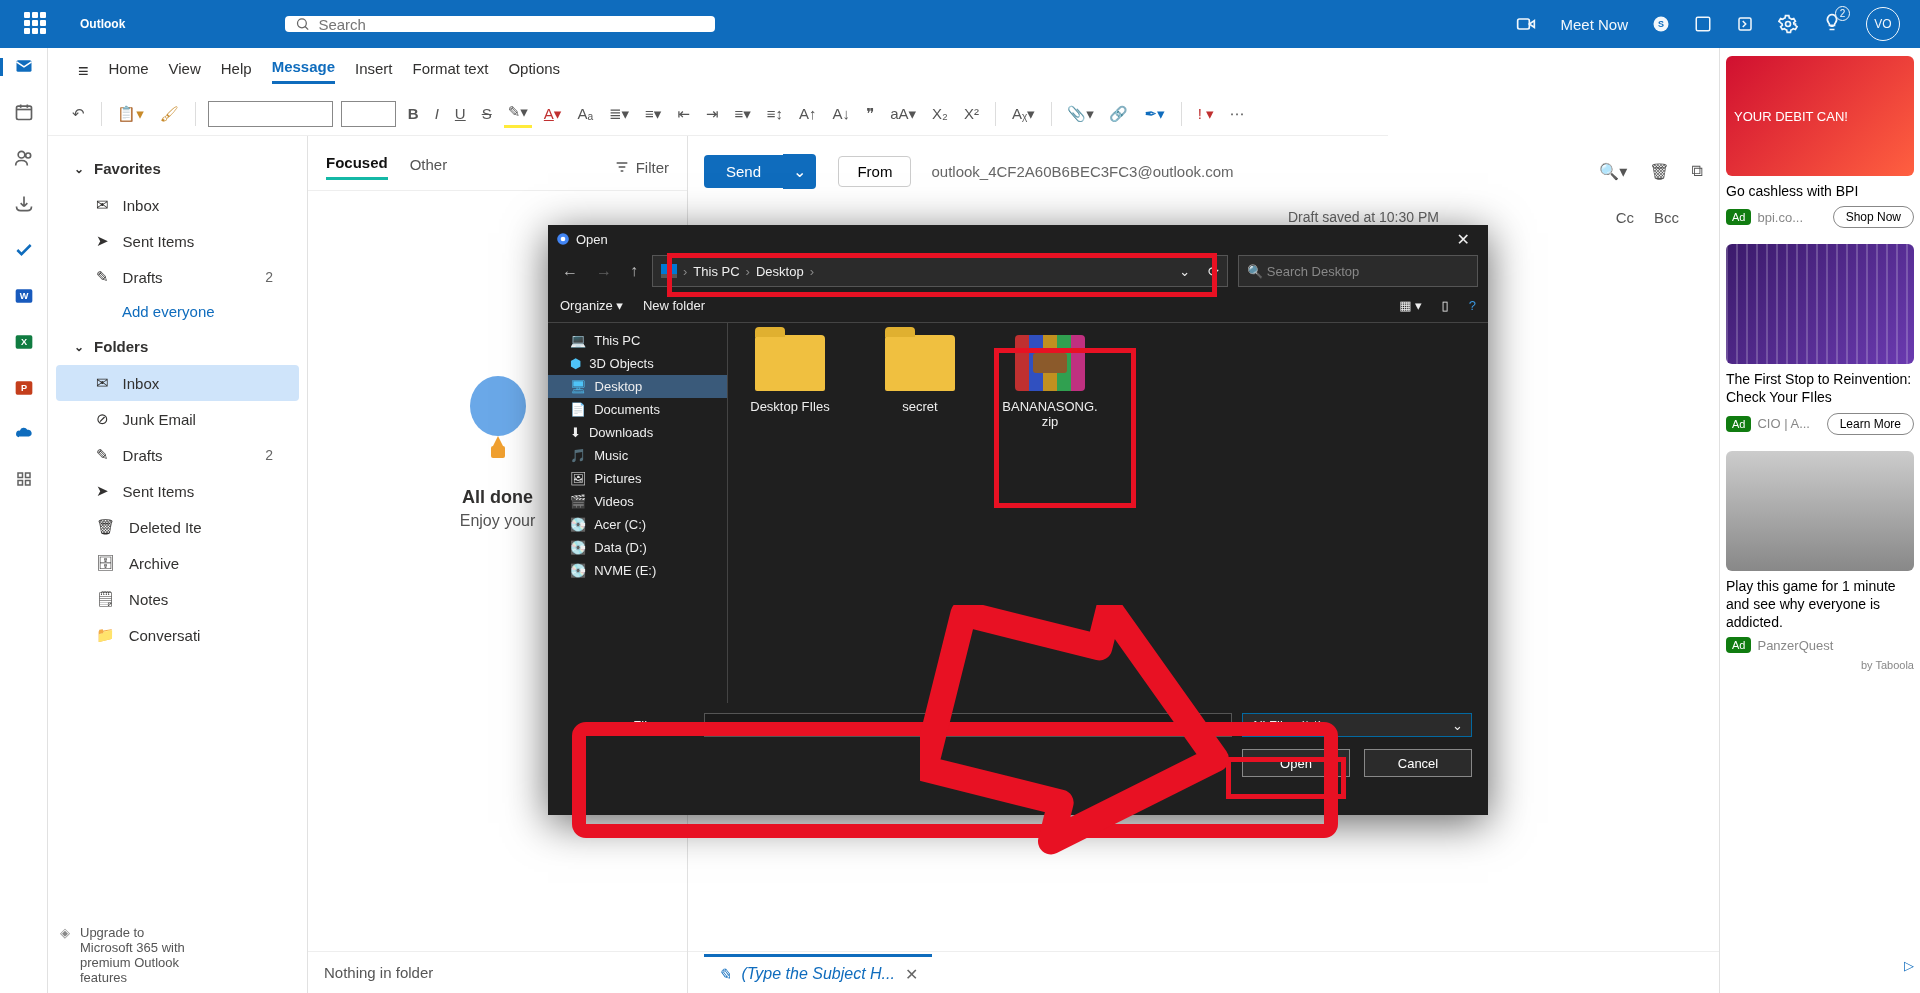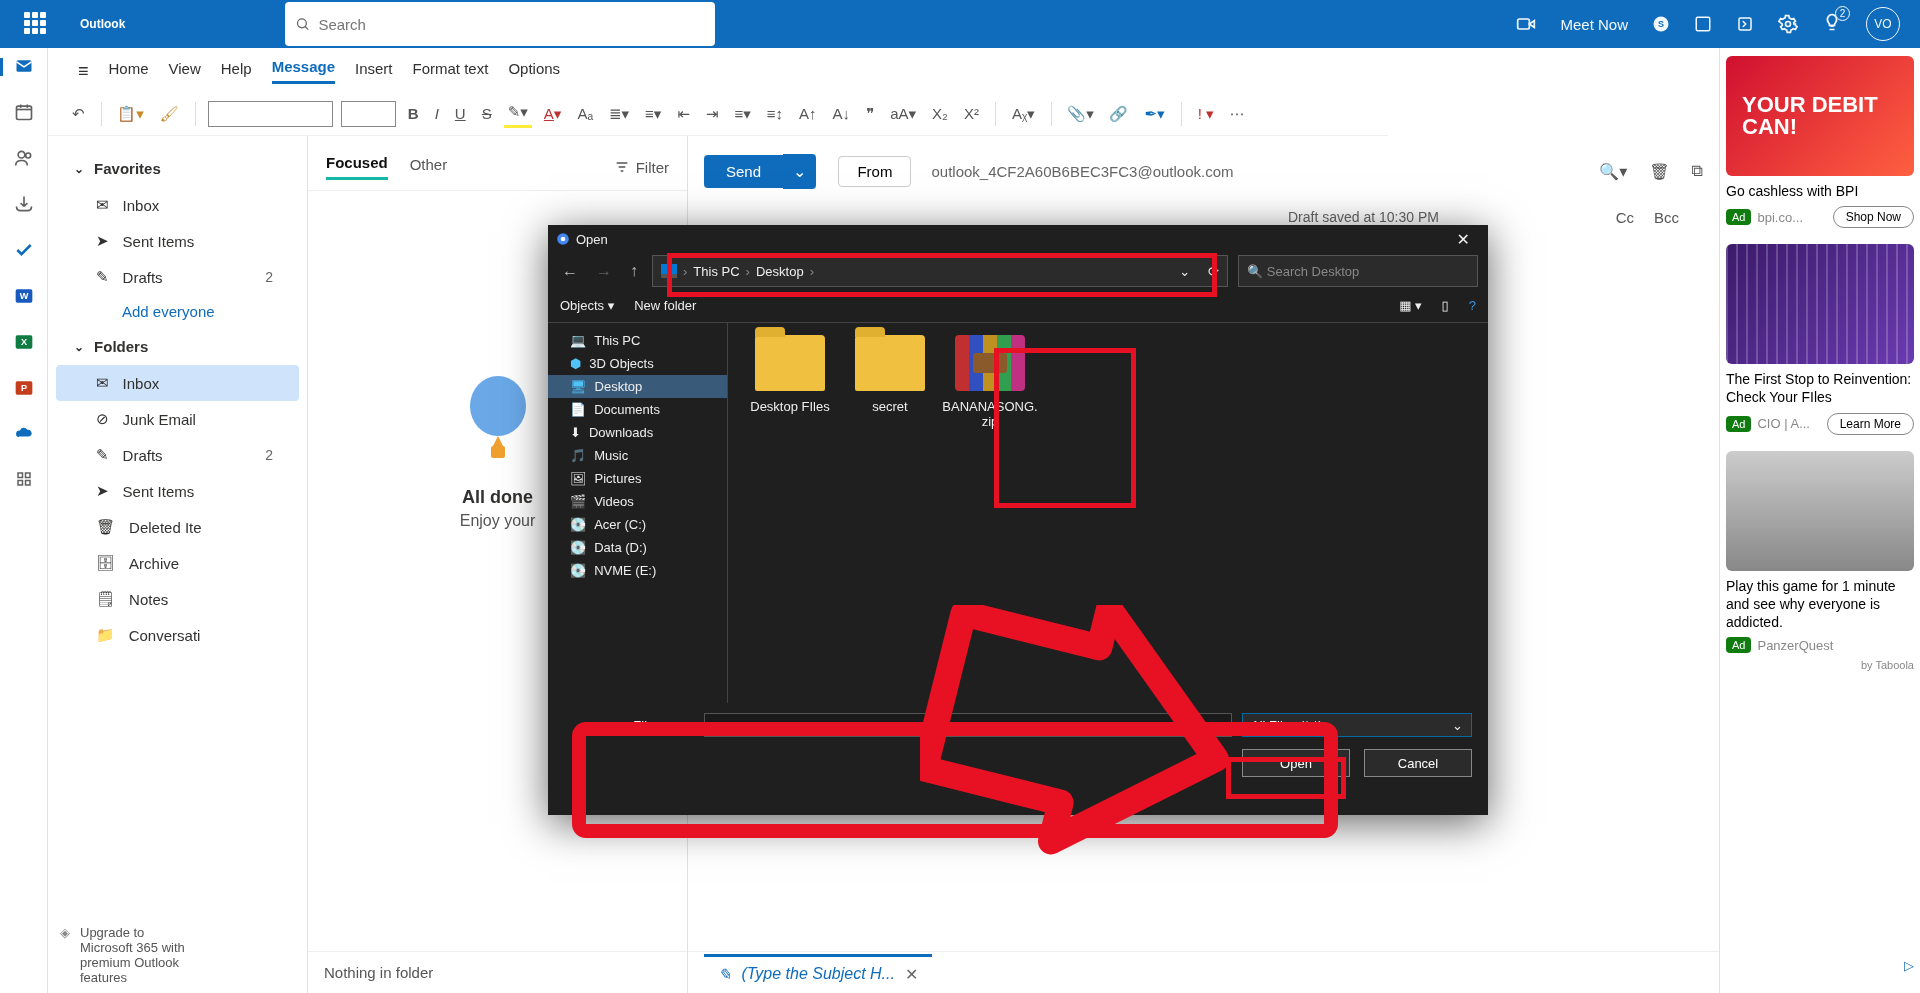--- a/index.html
+++ b/index.html
@@ -3,21 +3,21 @@
 <meta charset="utf-8">
 <style>
 * { margin: 0; padding: 0; box-sizing: border-box; font-family: 'Segoe UI', Arial, sans-serif; }
 body { width: 1920px; height: 993px; overflow: hidden; background: #fff; position: relative; }
 
 
 .header { height: 48px; background: #0F6CBD; display: flex; align-items: center; padding: 0 8px; color: #fff; }
 .waffle { width: 24px; height: 24px; display: grid; grid-template-columns: repeat(3,6px); grid-template-rows: repeat(3,6px); gap: 2px; margin: 0 16px; cursor: pointer; }
 .waffle span { background: #fff; border-radius: 1px; }
 .brand { font-size: 12px; font-weight: 600; margin-left: 16px; }
-.search-box { margin-left: 160px; width: 430px; height: 44px; background: #fff; border-radius: 4px; display: flex; align-items: center; padding: 0 10px; color: #555; }
+.search-box { margin-left: 160px; width: 430px; height: 16px; background: #fff; border-radius: 4px; display: flex; align-items: center; padding: 0 10px; color: #555; }
 .search-box svg { margin-right: 8px; }
 .search-box input { border: none; outline: none; width: 100%; font-size: 15px; background: transparent; }
 .header-right { margin-left: auto; display: flex; align-items: center; gap: 24px; padding-right: 12px; }
 .header-icon { cursor: pointer; opacity: .95; }
 .meet-now { font-size: 15px; }
 .avatar-ring { width: 34px; height: 34px; border: 1.5px solid #fff; border-radius: 50%; display: flex; align-items: center; justify-content: center; font-size: 12px; }
 .bell-wrap { position: relative; }
 .bell-badge { position: absolute; top: -6px; right: -8px; background: #0F6CBD; border: 1px solid #fff; border-radius: 50%; width: 15px; height: 15px; font-size: 10px; display: flex; align-items: center; justify-content: center; }
 
 
@@ -94,40 +94,40 @@
 .fd-nav { height: 36px; display: flex; align-items: center; padding: 4px 10px; gap: 10px; }
 .fd-arrow { color: #bbb; cursor: pointer; font-size: 16px; padding: 0 4px; }
 .fd-address { flex: 1; height: 32px; border: 1px solid #555; display: flex; align-items: center; padding: 0 8px; gap: 6px; background: #2b2b2b; }
 .fd-address .sep { color: #888; }
 .fd-search { width: 240px; height: 32px; border: 1px solid #555; background: #2b2b2b; display: flex; align-items: center; padding: 0 8px; color: #888; }
 .fd-toolbar { height: 34px; display: flex; align-items: center; padding: 0 12px; gap: 20px; border-bottom: 1px solid #444; }
 .fd-body { display: flex; height: 380px; }
 .fd-tree { width: 180px; border-right: 1px solid #444; padding: 6px 0; overflow: hidden; }
 .fd-tree-item { padding: 4px 10px 4px 22px; cursor: pointer; white-space: nowrap; display: flex; gap: 8px; align-items: center; }
 .fd-tree-item.sel { background: #3a5a7a; }
-.fd-files { flex: 1; display: flex; padding: 12px; align-items: flex-start; }
+.fd-files { flex: 1; display: flex; padding: 12px; gap: 30px; align-items: flex-start; }
 .fd-file { width: 100px; text-align: center; cursor: pointer; }
 .folder-ico { width: 70px; height: 56px; background: #f0c040; border-radius: 4px 4px 2px 2px; margin: 0 auto 8px; position: relative; }
 .folder-ico::before { content: ''; position: absolute; top: -8px; left: 0; width: 30px; height: 10px; background: #e0b030; border-radius: 4px 4px 0 0; }
 .zip-ico { width: 70px; height: 56px; margin: 0 auto 8px; background: linear-gradient(90deg, #c03030 0 20%, #3050c0 20% 40%, #c09020 40% 60%, #30a050 60% 80%, #c03080 80% 100%); border-radius: 4px; position: relative; }
 .zip-ico::after { content: ''; position: absolute; top: 18px; left: 18px; width: 34px; height: 20px; background: #8b5a2b; border-radius: 3px; }
 .fd-footer { padding: 10px 16px; }
 .fd-filename-row { display: flex; align-items: center; gap: 10px; margin-bottom: 12px; }
 .fd-filename-row label { width: 130px; text-align: right; }
 .fd-fn-input { flex: 1; height: 24px; background: #1a1a1a; border: 1px solid #555; color: #fff; }
 .fd-type { width: 230px; height: 24px; background: #2b2b2b; border: 1px solid #0369a1; display: flex; align-items: center; padding: 0 8px; justify-content: space-between; }
 .fd-buttons { display: flex; justify-content: flex-end; gap: 14px; }
 .fd-btn { width: 108px; height: 28px; border: 1px solid #888; background: #2b2b2b; color: #fff; display: flex; align-items: center; justify-content: center; cursor: pointer; }
 
 
 .red-box { position: absolute; border: 5px solid #e81123; z-index: 60; pointer-events: none; }
 .red-arrow { position: absolute; z-index: 60; pointer-events: none; }
 
 .ad-debit { background: linear-gradient(135deg, #d01030, #ff6040); display: flex; align-items: center; padding: 8px; }
-.ad-debit-text { color: #fff; font-weight: 700; font-size: 22px; line-height: 1; margin-left: 8px; }
+.ad-debit-text { color: #fff; font-weight: 400; font-size: 13px; line-height: 1; }
 .ad-purple { background: linear-gradient(135deg, #3b1a6b, #6a3ab0); position: relative; overflow: hidden; }
 .ad-purple::after { content: ''; position: absolute; inset: 0; background: repeating-linear-gradient(90deg, rgba(255,255,255,.2) 0 2px, transparent 2px 10px); }
 .ad-ship { background: linear-gradient(#ccc, #888); }
 
 
 .ico16 { width: 16px; height: 16px; }
 .ico18 { width: 18px; height: 18px; }
 .ico20 { width: 20px; height: 20px; }
 </style>
 </head>
@@ -467,21 +467,21 @@
       <span class="sep">›</span>
       <span style="margin-left:auto; cursor:pointer;">⌄</span>
       <span style="cursor:pointer; margin-left:12px;">⟳</span>
     </div>
     <div class="fd-search">
       <span>🔍</span>&nbsp;
       <span>Search Desktop</span>
     </div>
   </div>
   <div class="fd-toolbar">
-    <span><span>Objects</span> ▾</span>
+    <span><span>Organize</span> ▾</span>
     <span>New folder</span>
     <span style="margin-left:auto; cursor:pointer;">▦ ▾</span>
     <span style="cursor:pointer;">▯</span>
     <span style="cursor:pointer; color:#3a96dd;">?</span>
   </div>
   <div class="fd-body">
     <div class="fd-tree">
       <div class="fd-tree-item">
           <span>💻</span>
           <span>This PC</span>

